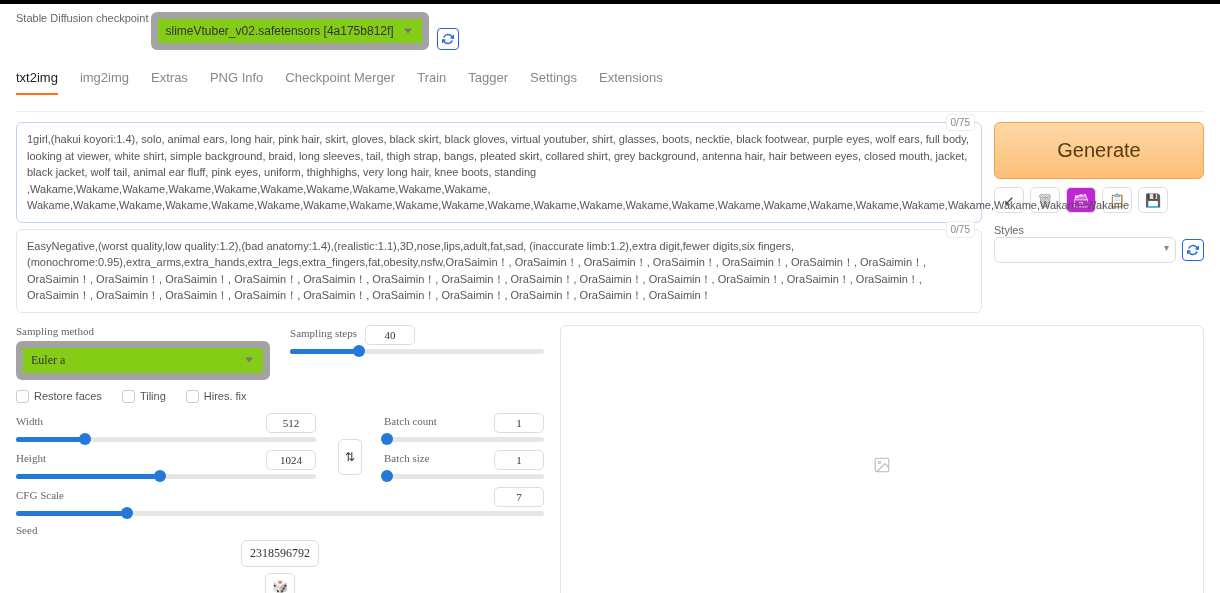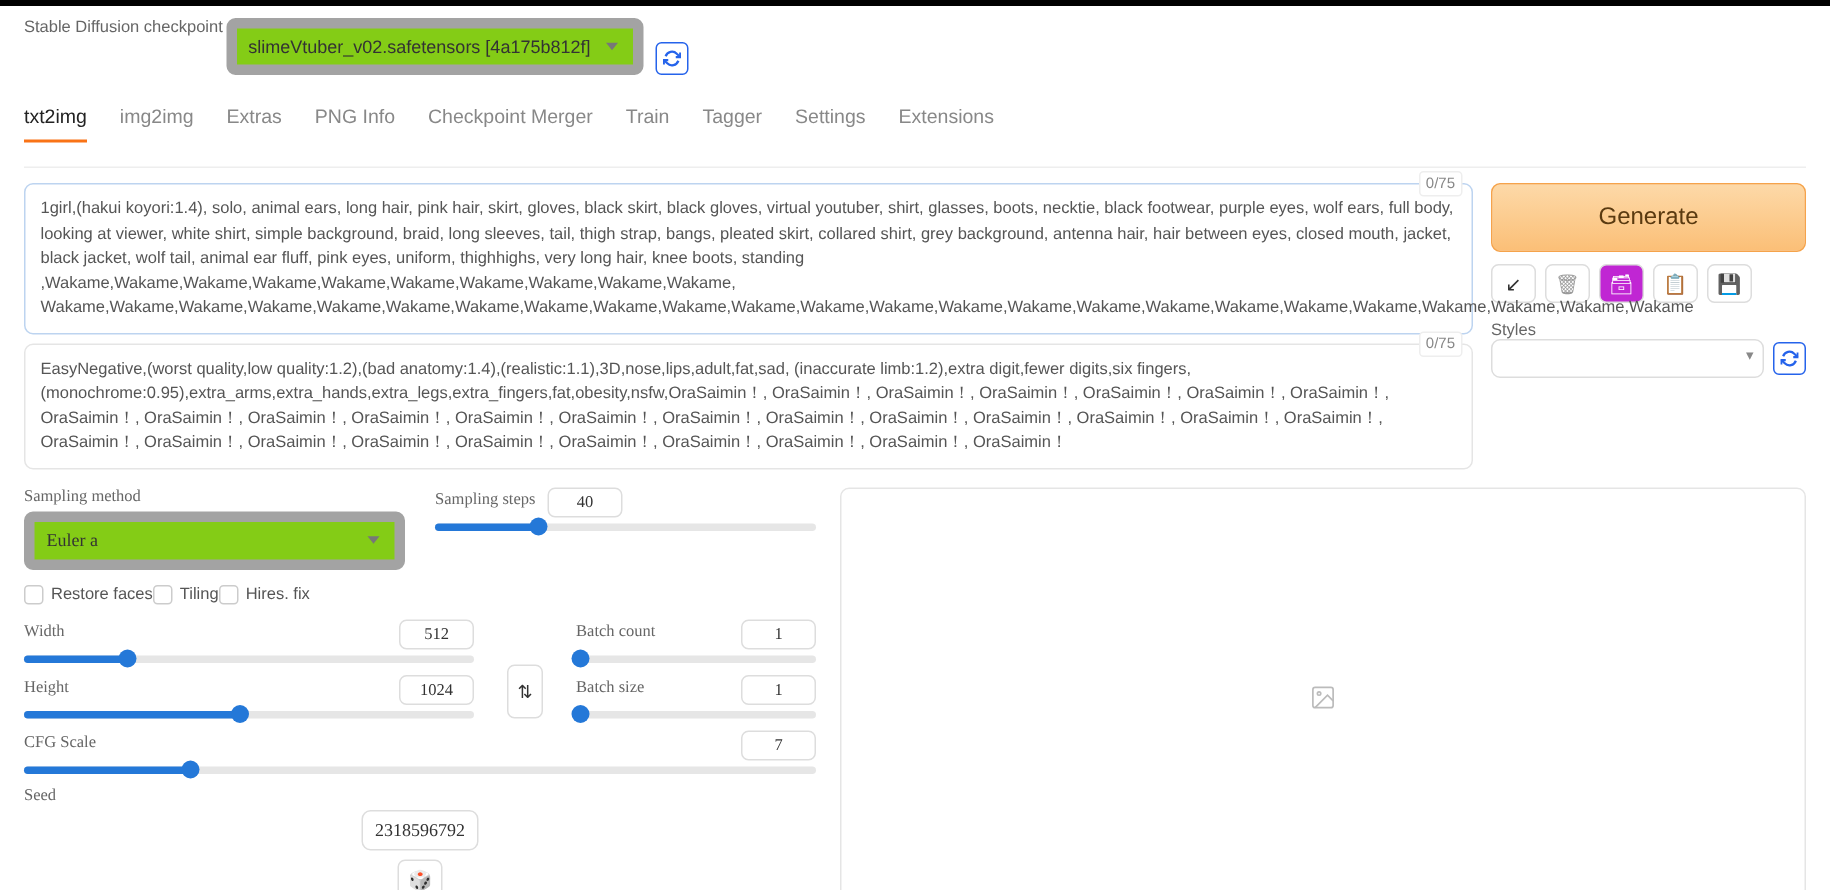--- a/index.html
+++ b/index.html
@@ -14,41 +14,41 @@
 .icon-btn { width: 22px; height: 22px; border: 1px solid #2563eb; border-radius: 4px; display: flex; align-items: center; justify-content: center; background: #fff; color: #2563eb; font-size: 12px; cursor: pointer; }
 .tabs { display: flex; gap: 22px; border-bottom: 1px solid #eee; margin-bottom: 10px; padding-bottom: 16px; }
 .tab { padding: 8px 0; font-size: 13px; color: #888; cursor: pointer; border-bottom: 2px solid transparent; }
 .tab.active { color: #222; border-bottom-color: #f97316; }
 .main-row { display: flex; gap: 12px; }
 .left-col { flex: 1; min-width: 0; }
 .right-col { width: 210px; flex-shrink: 0; }
 .prompt-wrap { border: 1px solid #e5e5e5; border-radius: 6px; padding: 8px 10px; font-size: 11px; line-height: 1.5; color: #555; margin-bottom: 6px; position: relative; }
 .prompt-wrap.p { border-color: #bdd4f0; }
 .prompt-counter { position: absolute; top: -9px; right: 6px; background: #fff; font-size: 10px; color: #888; padding: 0 4px; border: 1px solid #eee; border-radius: 3px; }
-.generate-btn { width: 100%; height: 46px; background: linear-gradient(#fdd9a8,#fbbf77); border: 1px solid #f5a34b; border-radius: 6px; font-size: 16px; color: #5a3a10; cursor: pointer; margin-bottom: 8px; }
+.generate-btn { width: 100%; height: 57px; background: linear-gradient(#fdd9a8,#fbbf77); border: 1px solid #f5a34b; border-radius: 6px; font-size: 20px; color: #5a3a10; cursor: pointer; margin-bottom: 8px; }
 .tool-row { display: flex; gap: 6px; margin-bottom: 10px; }
 .tool-btn { width: 30px; height: 26px; border: 1px solid #ddd; border-radius: 5px; background: #fff; display: flex; align-items: center; justify-content: center; font-size: 13px; cursor: pointer; }
 .styles-select { border: 1px solid #ddd; border-radius: 6px; height: 26px; flex: 1; position: relative; }
 .styles-select::after { content: "▾"; position: absolute; right: 6px; top: 4px; font-size: 10px; color: #888; }
 .styles-row { display: flex; gap: 6px; align-items: center; }
 .content-row { display: flex; gap: 16px; margin-top: 6px; }
 .settings-col { flex: 0.82; min-width: 0; }
 .output-col { flex: 1; min-width: 0; }
 .srow { display: flex; gap: 20px; margin-bottom: 10px; align-items: flex-start; }
 .field { flex: 1; font-family: Liberation Serif, serif; }
 .field .label { margin-bottom: 4px; display: block; }
 .slider-row { display: flex; align-items: center; gap: 8px; }
 .slider { flex: 1; height: 5px; background: #e6e6e6; border-radius: 3px; position: relative; }
 .slider .fill { position: absolute; left: 0; top: 0; bottom: 0; background: #2478d8; border-radius: 3px; }
 .slider .thumb { position: absolute; top: 50%; transform: translate(-50%,-50%); width: 12px; height: 12px; background: #2478d8; border-radius: 50%; }
 .numbox { width: 50px; border: 1px solid #ddd; border-radius: 5px; padding: 3px 6px; text-align: center; font-size: 11px; }
-.checks { display: flex; margin-bottom: 10px; }
+.checks { display: flex; gap: 20px; margin-bottom: 10px; }
 .check { display: flex; align-items: center; gap: 5px; font-size: 11px; color: #555; }
 .checkbox { width: 13px; height: 13px; border: 1px solid #ccc; border-radius: 3px; }
-.dim-group { display: flex; gap: 20px; align-items: flex-end; }
+.dim-group { display: flex; gap: 20px; align-items: center; }
 .dim-left { flex: 1.5; }
 .dim-mid { width: 28px; display: flex; align-items: center; justify-content: center; padding-top: 22px; }
 .swap-btn { width: 24px; height: 36px; border: 1px solid #ddd; border-radius: 5px; display: flex; align-items: center; justify-content: center; font-size: 12px; cursor: pointer; }
 .dim-right { flex: 0.8; }
 .seed-row { display: flex; gap: 6px; align-items: center; flex-direction: column; }
 .seed-input { flex: 1; border: 1px solid #ddd; border-radius: 6px; padding: 5px 8px; font-size: 12px; }
 .small-btn { width: 30px; height: 28px; border: 1px solid #ddd; border-radius: 5px; background: #fff; display: flex; align-items: center; justify-content: center; font-size: 13px; cursor: pointer; }
 .accordion { border: 1px solid #e5e5e5; border-radius: 6px; padding: 8px 10px; display: flex; justify-content: space-between; align-items: center; margin-bottom: 6px; font-size: 13px; cursor: pointer; }
 .output-box { border: 1px solid #e5e5e5; border-radius: 6px; min-height: 280px; display: flex; align-items: center; justify-content: center; color: #bbb; font-size: 18px; margin-bottom: 10px; }
 </style>

